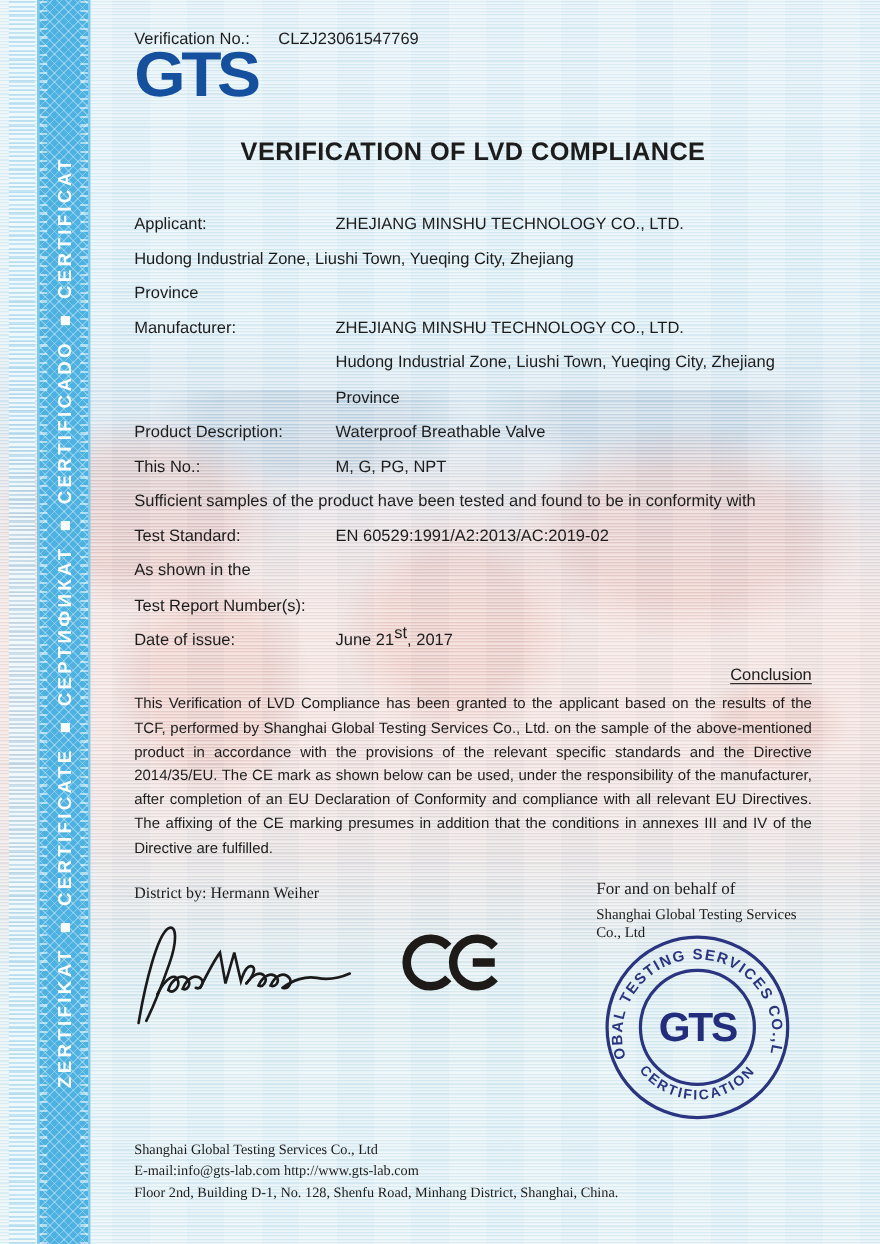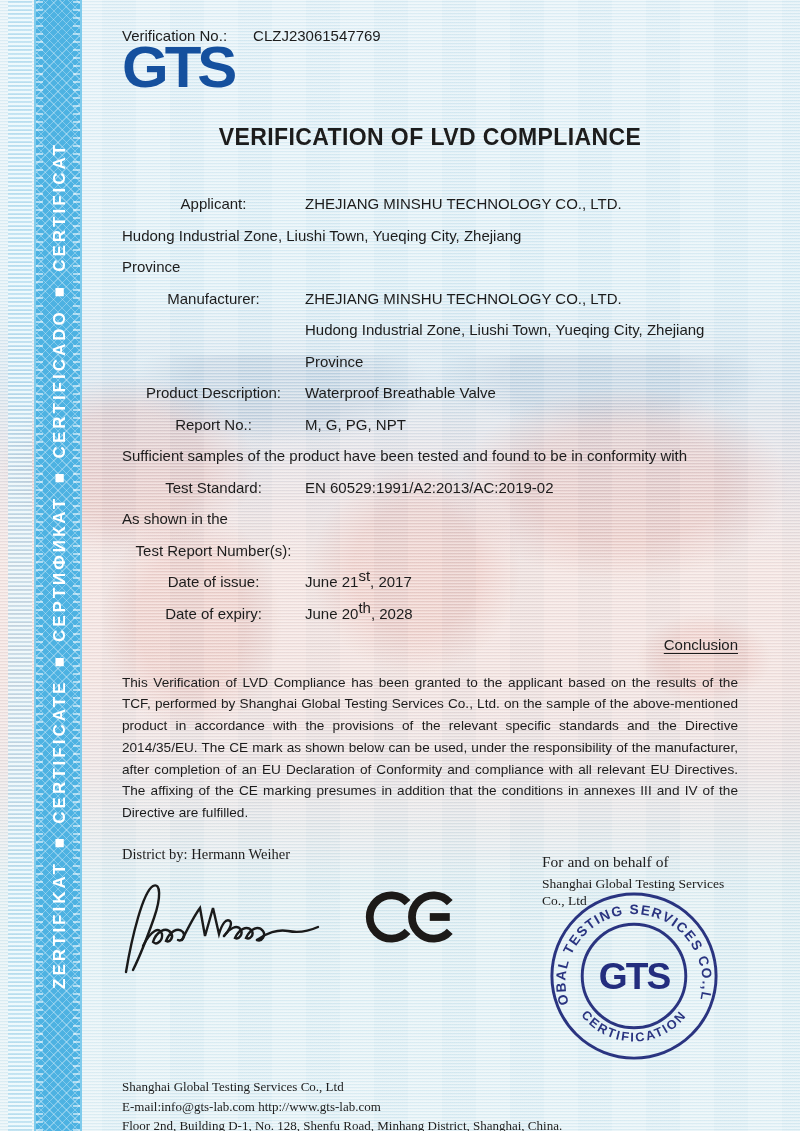--- a/index.html
+++ b/index.html
@@ -69,35 +69,35 @@
   .logo {
     font-weight:800; font-size:60px; line-height:56px; color:#15509e;
     letter-spacing:-4px; transform:scaleY(.96); margin-top:-4px;
   }
   .title {
     text-align:center; font-weight:bold; font-size:23px;
     letter-spacing:.4px; margin-top:28px;
   }
   .fields { margin-top:37px; font-size:15px; }
   .frow { display:flex; line-height:31.5px; }
-  .flabel { width:183px; flex:none;text-align:center; }
+  .flabel { width:183px; flex:none; }
   .fvalue { flex:1; }
   .fullline { line-height:31.5px; }
   sup { font-size:15px; vertical-align:super; line-height:0;text-align:right; }
   .conclusion-h { line-height:31.5px; text-decoration:underline; text-underline-offset:3px;text-align:right; }
   .para {
-    margin-top:11px; font-size:13.6px; line-height:21.8px; text-align:justify;
+    font-size:13.6px; line-height:21.8px; text-align:justify;
   }
   .sig-area { position:relative; height:235px; margin-top:10px; }
   .approved {
     position:absolute; left:0; top:12px;
     font-family:"Liberation Serif", serif; font-size:14.5px;
   }
   .behalf {
-    position:absolute; left:420px; top:19px; width:200px;
+    position:absolute; left:420px; top:8px; width:200px;
     font-family:"Liberation Serif", serif;
   }
   .behalf-l1 { font-size:15.5px; margin-bottom:4px; }
   .behalf-l2 { font-size:13.5px; line-height:17px; }
   .signature { position:absolute; left:-6px; top:42px; }
   .ce { position:absolute; left:240px; top:52px; }
   .stamp { position:absolute; left:414px; top:56px; }
   .footer-serif {
     font-family:"Liberation Serif", serif; font-size:13px; line-height:19.5px;
     margin-top:8px;
@@ -145,39 +145,35 @@
         <div>ZHEJIANG MINSHU TECHNOLOGY CO., LTD.</div>
         <div>Hudong Industrial Zone, Liushi Town, Yueqing City, Zhejiang</div>
         <div>Province</div>
       </div>
     </div>
     <div class="frow">
       <div class="flabel">Product Description:</div>
       <div class="fvalue">Waterproof Breathable Valve</div>
     </div>
     <div class="frow">
-      <div class="flabel">Report No.:</div>
+      <div class="flabel">This No.:</div>
       <div class="fvalue">M, G, PG, NPT</div>
     </div>
     <div class="fullline">Sufficient samples of the product have been tested and found to be in conformity with</div>
     <div class="frow">
       <div class="flabel">Test Standard:</div>
       <div class="fvalue">EN 60529:1991/A2:2013/AC:2019-02</div>
     </div>
     <div class="fullline">As shown in the</div>
     <div class="frow">
       <div class="flabel">Test Report Number(s):</div>
     </div>
     <div class="frow">
       <div class="flabel">Date of issue:</div>
       <div class="fvalue"><span>June 21</span><sup>st</sup><span>, 2017</span></div>
-    </div>
-    <div class="frow">
-      <div class="flabel">Date of expiry:</div>
-      <div class="fvalue"><span>June 20</span><sup>th</sup><span>, 2028</span></div>
     </div>
     <div class="conclusion-h">Conclusion</div>
   </div>
 
   <div class="para">This Verification of LVD Compliance has been granted to the applicant based on the results of the TCF, performed by Shanghai Global Testing Services Co., Ltd. on the sample of the above-mentioned product in accordance with the provisions of the relevant specific standards and the Directive 2014/35/EU. The CE mark as shown below can be used, under the responsibility of the manufacturer, after completion of an EU Declaration of Conformity and compliance with all relevant EU Directives. The affixing of the CE marking presumes in addition that the conditions in annexes III and IV of the Directive are fulfilled.</div>
 
   <div class="sig-area">
     <div class="approved">District by: Hermann Weiher</div>
     <div class="behalf">
       <div class="behalf-l1">For and on behalf of</div>

